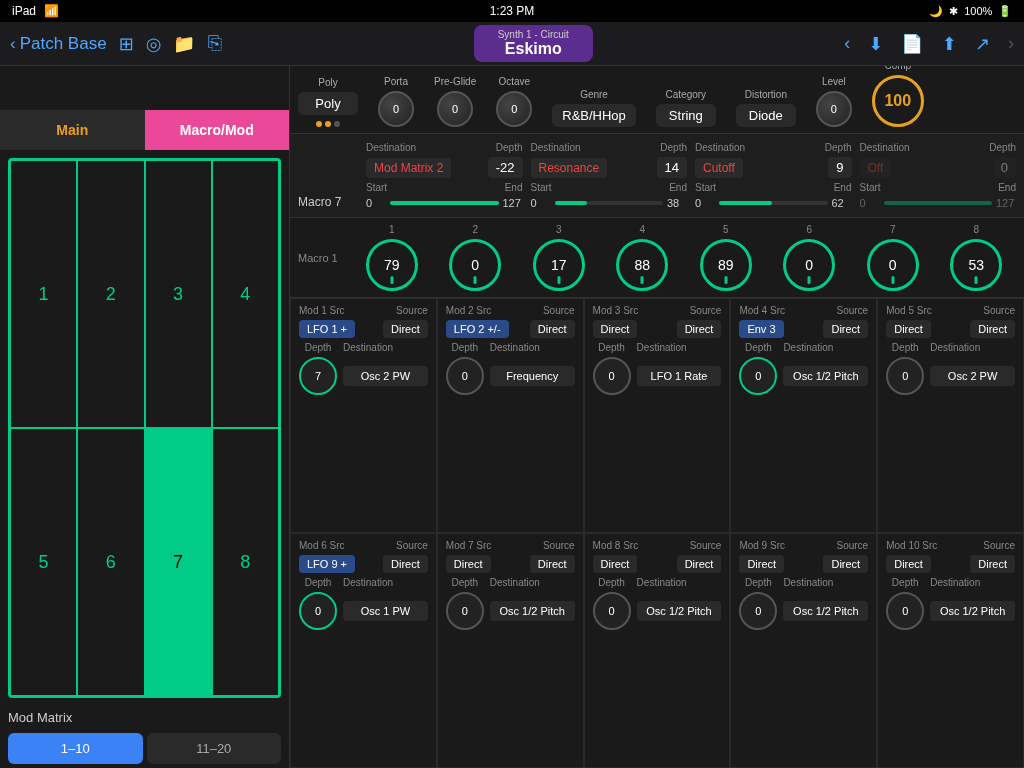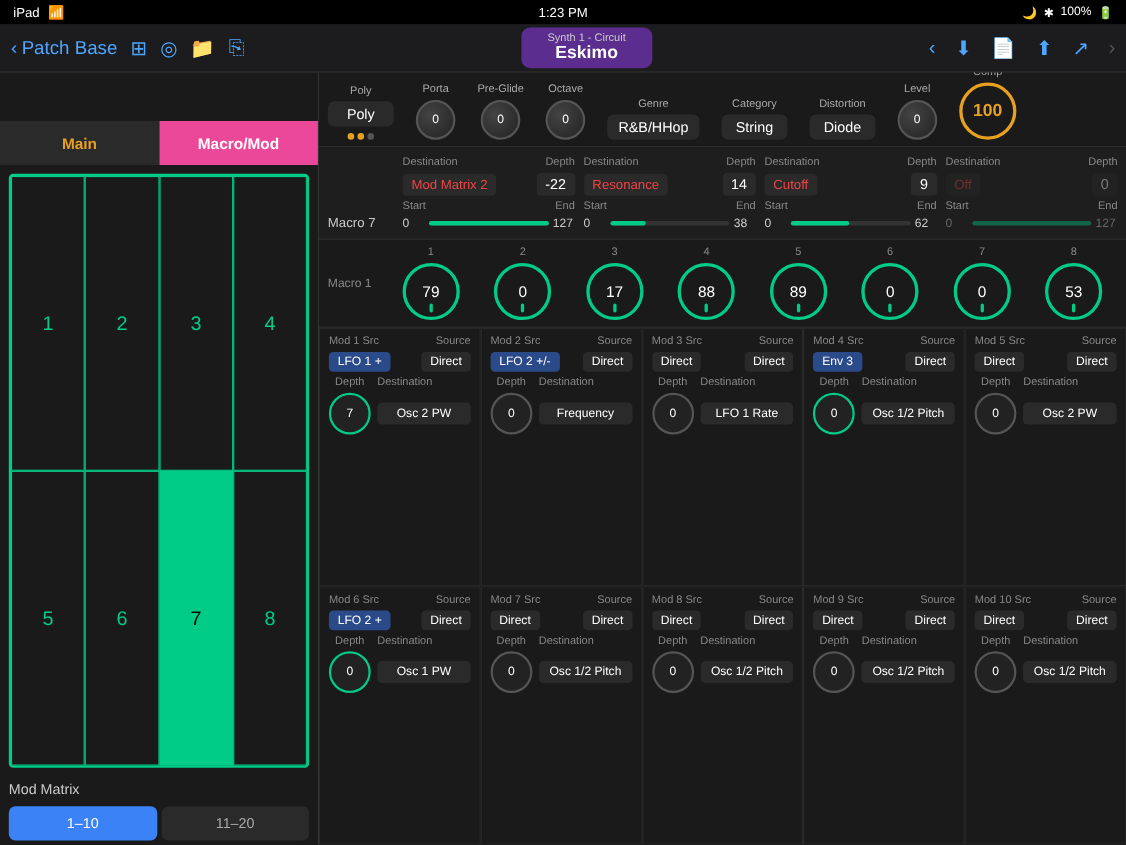--- a/index.html
+++ b/index.html
@@ -726,21 +726,21 @@
     </div>
       </div>
 
     <div class="mod-grid-2" id="mod-grid-row2">
     <div class="mod-cell">
       <div class="mod-cell-header">
         <span class="mod-src-label">Mod 6 Src</span>
         <span class="mod-src-label">Source</span>
       </div>
       <div class="mod-cell-header">
-        <div class="mod-src-active">LFO 2 +</div>
+        <div class="mod-src-active">LFO 9 +</div>
         <div class="mod-src-val">Direct</div>
       </div>
       <div class="mod-labels-row">
         <span class="mod-depth-label" style="min-width:38px;text-align:center;">Depth</span>
         <span class="mod-dest-label">Destination</span>
       </div>
       <div class="mod-depth-row">
         <div class="mod-depth-knob active">0</div>
         <div class="mod-dest-val">Osc 1 PW</div>
       </div>

